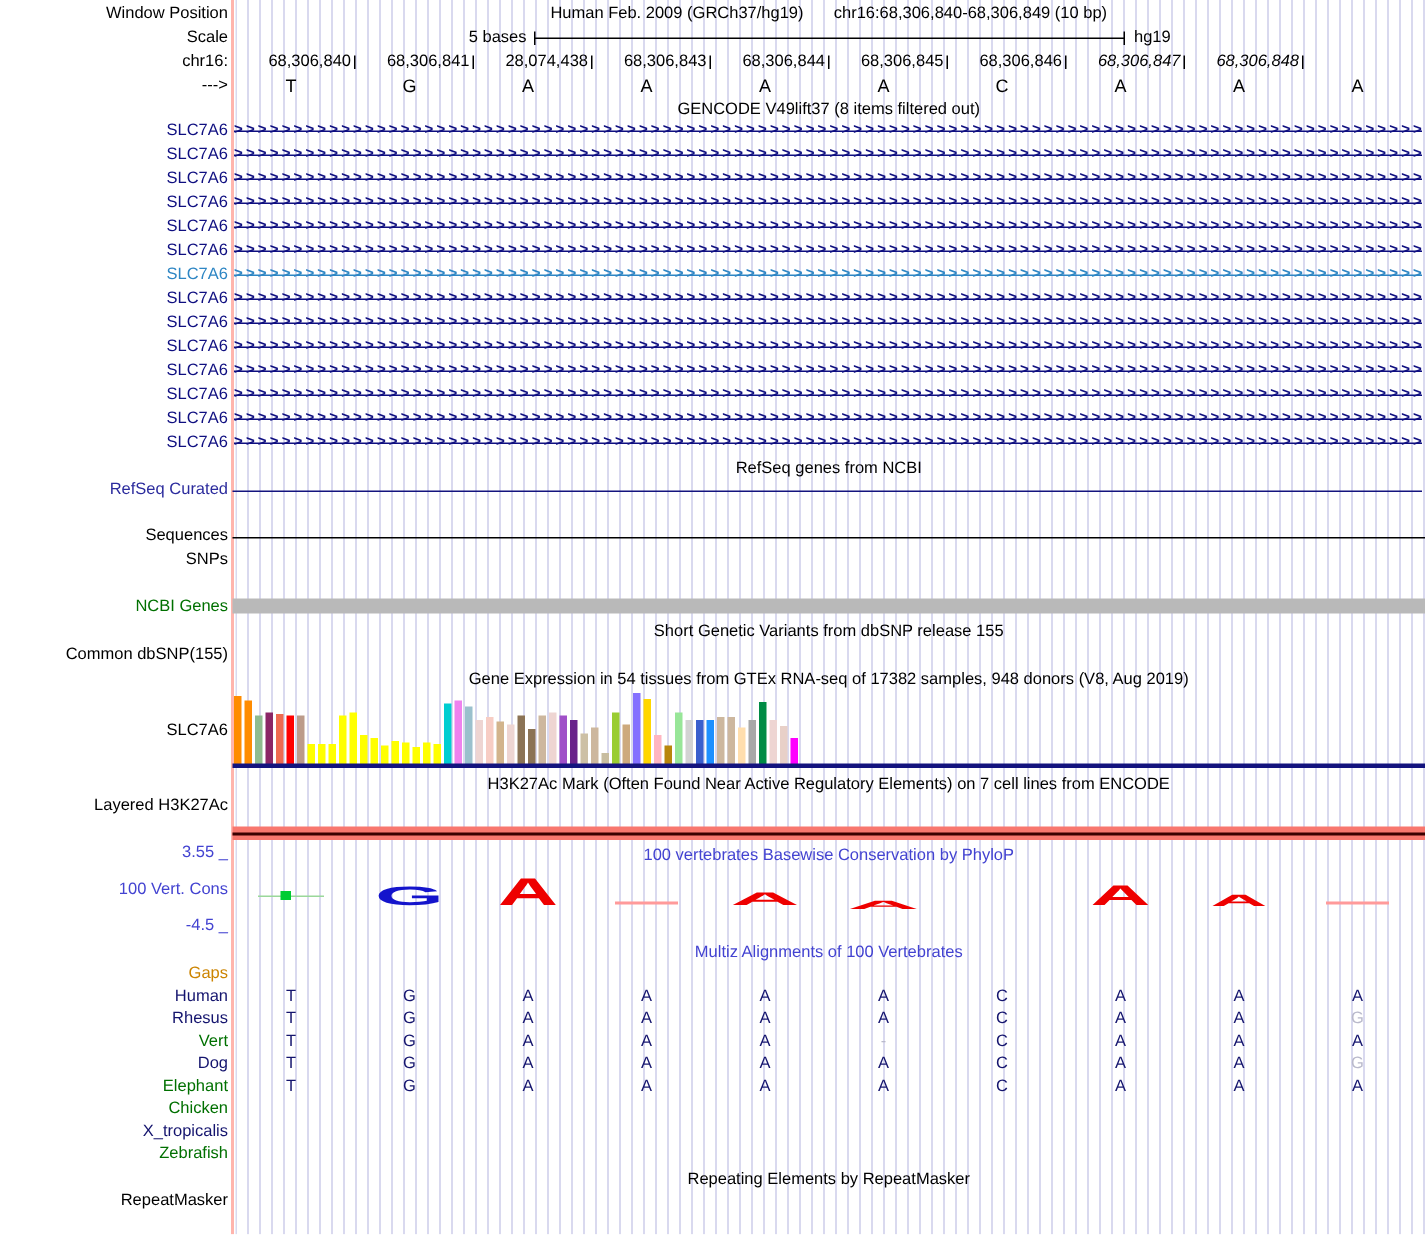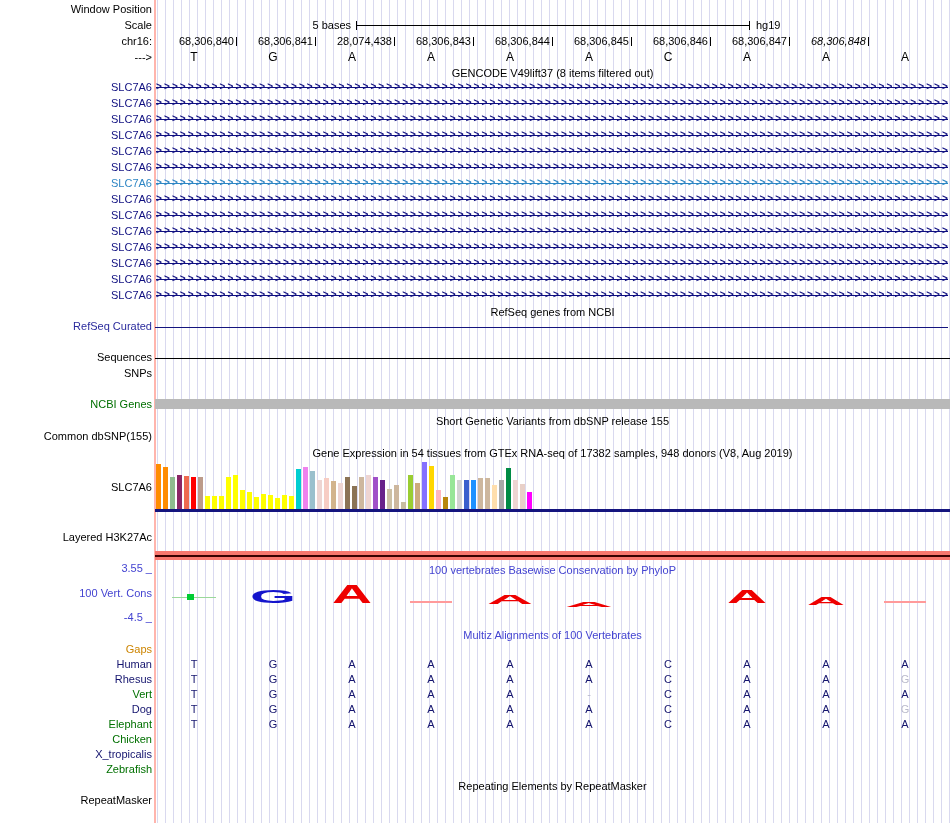--- a/index.html
+++ b/index.html
@@ -25,20 +25,25 @@
 </style>
 </head>
 <body>
 
 <div class="canvas">
 
   <div class="grid"></div>
   <div class="pink-guide"></div>
 
   <div class="lbl" style="top:2px">Window Position</div>
+  <div class="title" style="top:2px">
+    <span>Human Feb. 2009 (GRCh37/hg19)</span>
+    <span style="display:inline-block;width:14px"></span>
+    <span>chr16:68,306,840-68,306,849 (10 bp)</span>
+  </div>
 
   <div class="lbl" style="top:18px">Scale</div>
   <div class="abs" style="left:155px;top:18px;width:196px;text-align:right;line-height:14px">5 bases</div>
   <div class="hline" style="left:356px;top:25px;width:394px;background:#000"></div>
   <div class="tick" style="left:356px;top:21px;height:9px"></div>
   <div class="tick" style="left:749px;top:21px;height:9px"></div>
   <div class="abs" style="left:756px;top:18px;line-height:14px">hg19</div>
 
   <div class="lbl" style="top:34px">chr16:</div>
   <div id="coords-row">
@@ -49,21 +54,21 @@
       <div class="coord" style="left:318px;top:35px;">28,074,438</div>
       <div style="position:absolute;left:394px;top:37px;width:1px;height:9px;background:#000;"></div>
       <div class="coord" style="left:397px;top:35px;">68,306,843</div>
       <div style="position:absolute;left:473px;top:37px;width:1px;height:9px;background:#000;"></div>
       <div class="coord" style="left:476px;top:35px;">68,306,844</div>
       <div style="position:absolute;left:552px;top:37px;width:1px;height:9px;background:#000;"></div>
       <div class="coord" style="left:555px;top:35px;">68,306,845</div>
       <div style="position:absolute;left:631px;top:37px;width:1px;height:9px;background:#000;"></div>
       <div class="coord" style="left:634px;top:35px;">68,306,846</div>
       <div style="position:absolute;left:710px;top:37px;width:1px;height:9px;background:#000;"></div>
-      <div class="coord" style="left:713px;top:35px;">68,306,847</div>
+      <div class="coord" style="left:713px;top:35px;font-style:italic;">68,306,847</div>
       <div style="position:absolute;left:789px;top:37px;width:1px;height:9px;background:#000;"></div>
       <div class="coord" style="left:792px;top:35px;font-style:italic;">68,306,848</div>
       <div style="position:absolute;left:868px;top:37px;width:1px;height:9px;background:#000;"></div>
     </div>
 
   <div class="lbl" style="top:50px">---&gt;</div>
   <div id="bases-row">
       <div class="base" style="left:184px;top:51px;">T</div>
       <div class="base" style="left:263px;top:51px;">G</div>
       <div class="base" style="left:342px;top:51px;">A</div>
@@ -217,20 +222,21 @@
       <div class="bar" style="left:485px;top:478px;height:32px;background:#cdb79e;"></div>
       <div class="bar" style="left:492px;top:485px;height:25px;background:#ffdead;"></div>
       <div class="bar" style="left:499px;top:480px;height:30px;background:#a8a8a8;"></div>
       <div class="bar" style="left:506px;top:468px;height:42px;background:#008b45;"></div>
       <div class="bar" style="left:513px;top:480px;height:30px;background:#eed5d2;"></div>
       <div class="bar" style="left:520px;top:484px;height:26px;background:#e8d0c8;"></div>
       <div class="bar" style="left:527px;top:492px;height:18px;background:#ff00ff;"></div>
     </div>
   <div class="abs" style="left: 155px; top: 509px; width: 795px; height: 3px; background: rgb(20, 20, 126);" id="gtex-baseline"></div>
 
+  <div class="title" style="top:516px">H3K27Ac Mark (Often Found Near Active Regulatory Elements) on 7 cell lines from ENCODE</div>
   <div class="lbl" style="top:530px">Layered H3K27Ac</div>
   <div class="abs" style="left: 155px; top: 551px; width: 795px; height: 9px; background: rgb(248, 119, 110);" id="h3k-bar"></div>
   <div class="abs" style="left: 155px; top: 555px; width: 795px; height: 2px; background: rgb(58, 0, 0);" id="h3k-line"></div>
 
   <div class="lbl" style="top: 561px; color: rgb(67, 67, 209);" id="cons-max">3.55 _</div>
   <div class="title" style="top: 563px; color: rgb(67, 67, 209);" id="cons-title">100 vertebrates Basewise Conservation by PhyloP</div>
   <div class="lbl" style="top: 586px; color: rgb(67, 67, 209);" id="cons-label">100 Vert. Cons</div>
   <div class="lbl" style="top: 610px; color: rgb(67, 67, 209);" id="cons-min">-4.5 _</div>
   <div id="cons-glyphs">
       <div style="position:absolute;left:172px;top:597px;width:44px;height:1px;background:#9ad89a;"></div>

